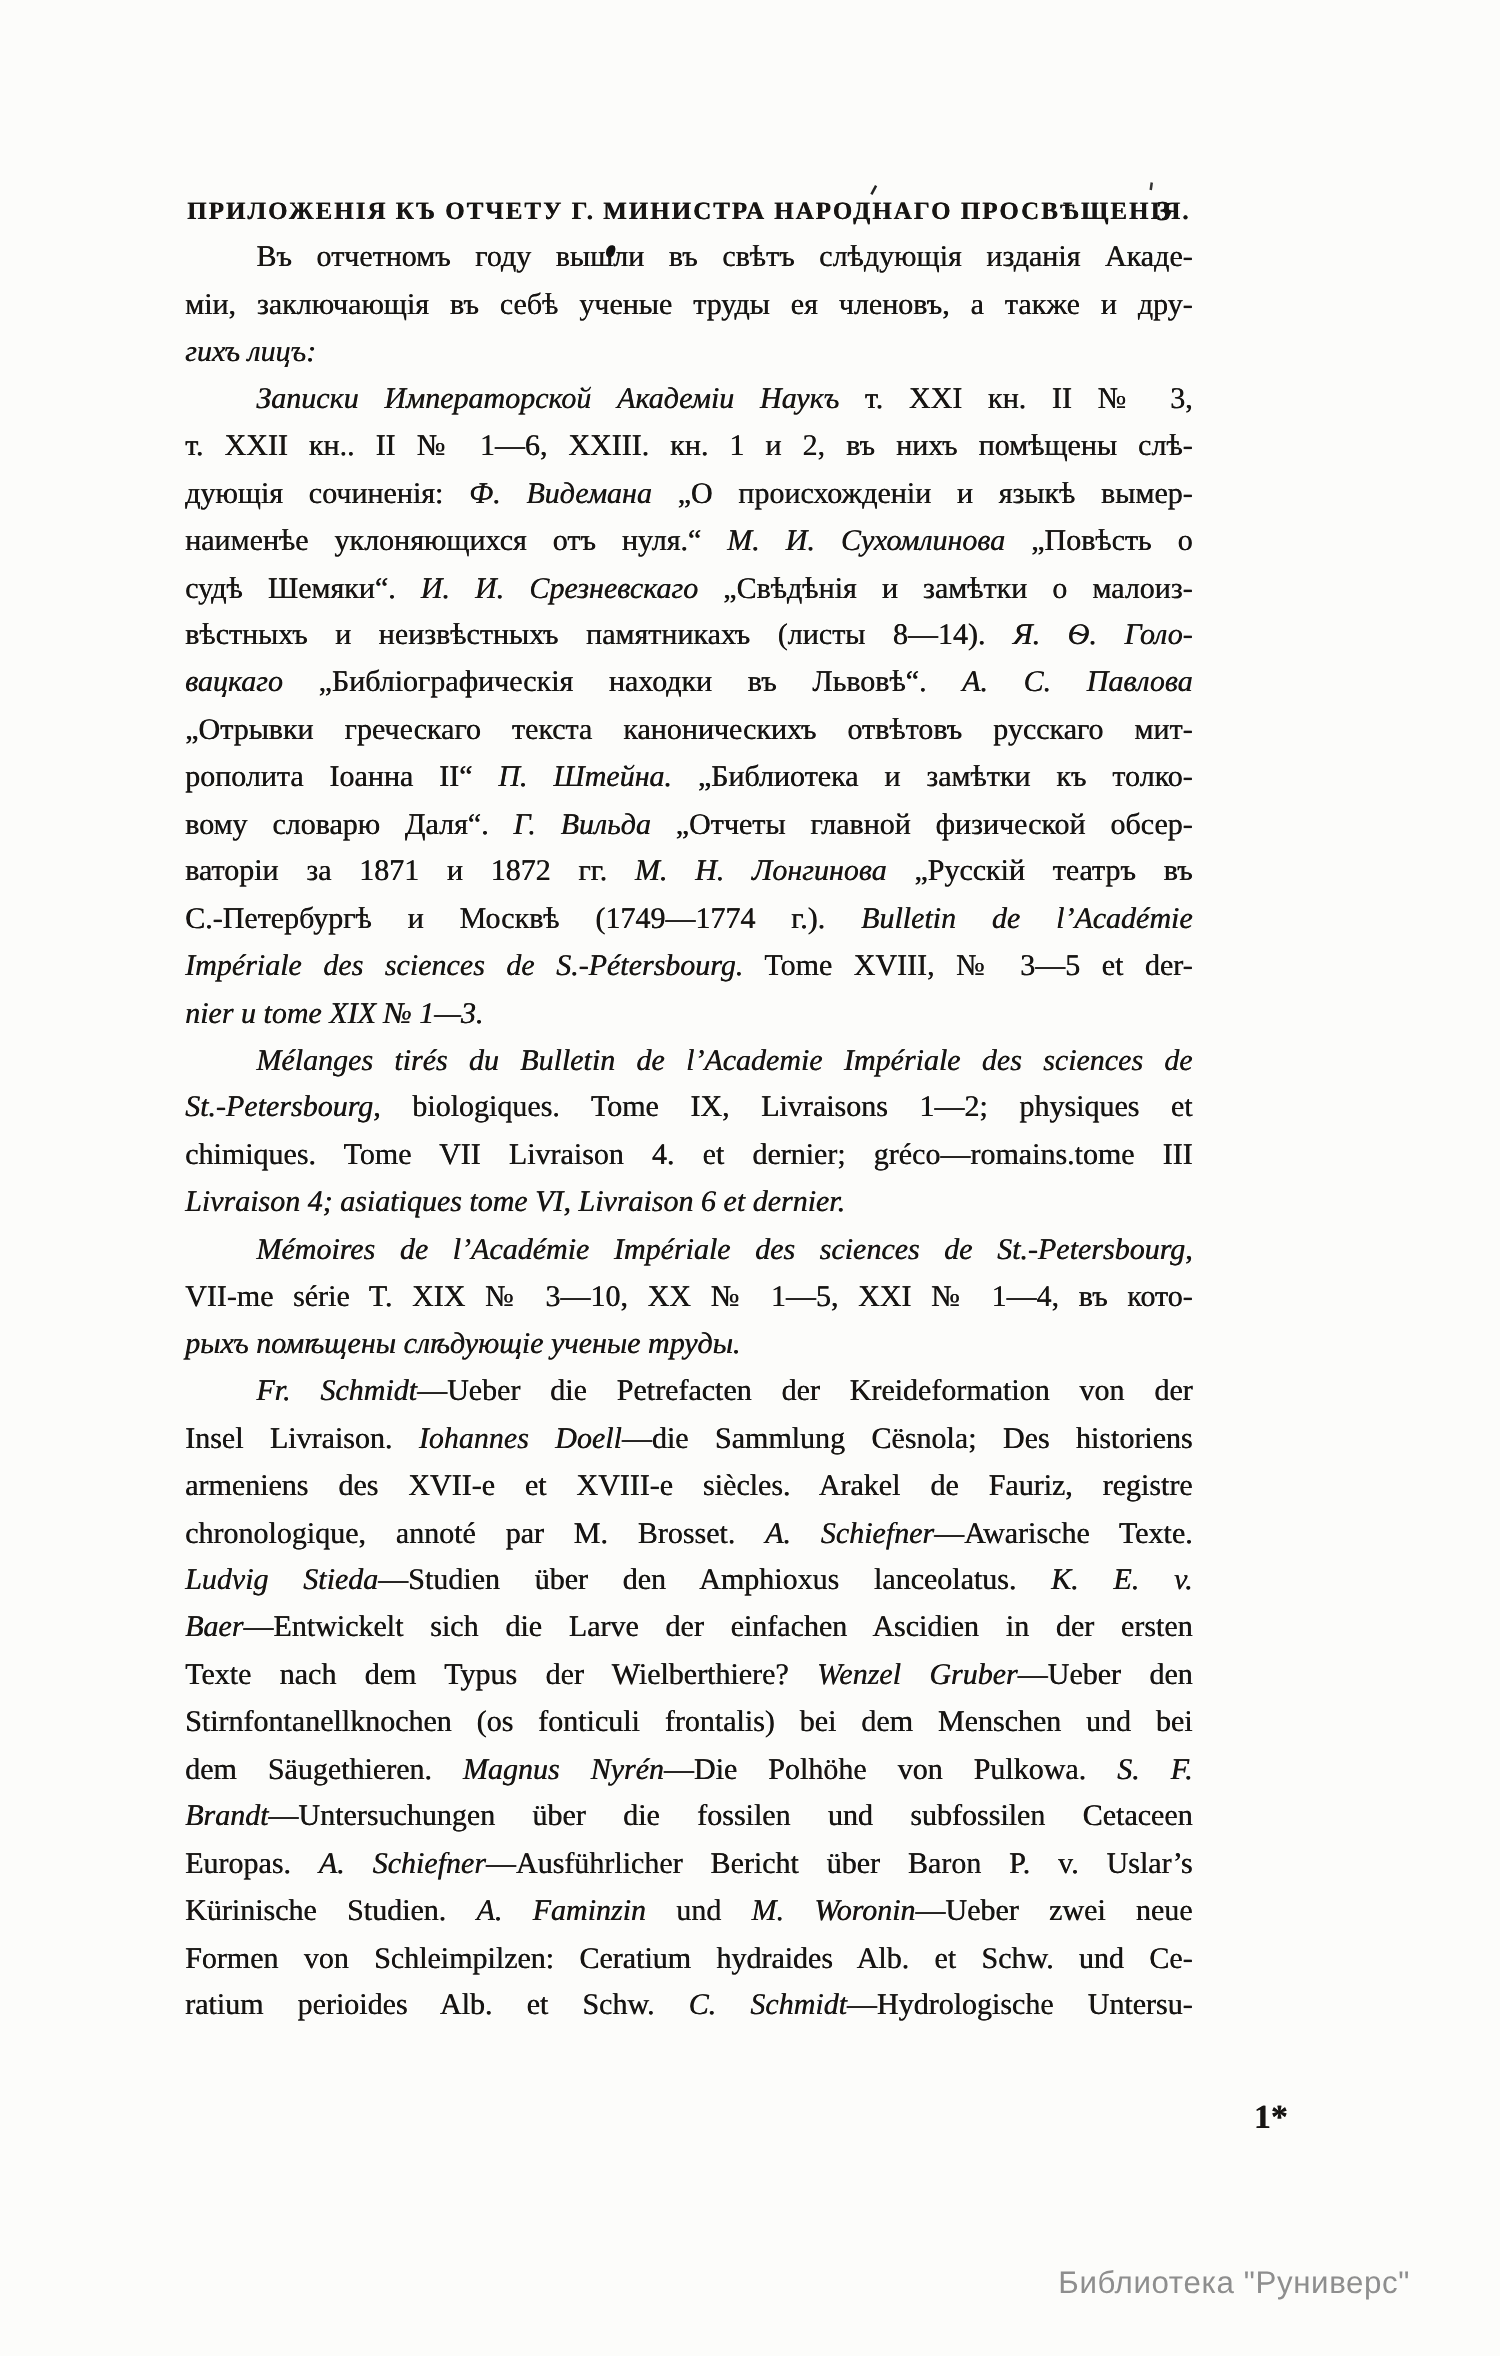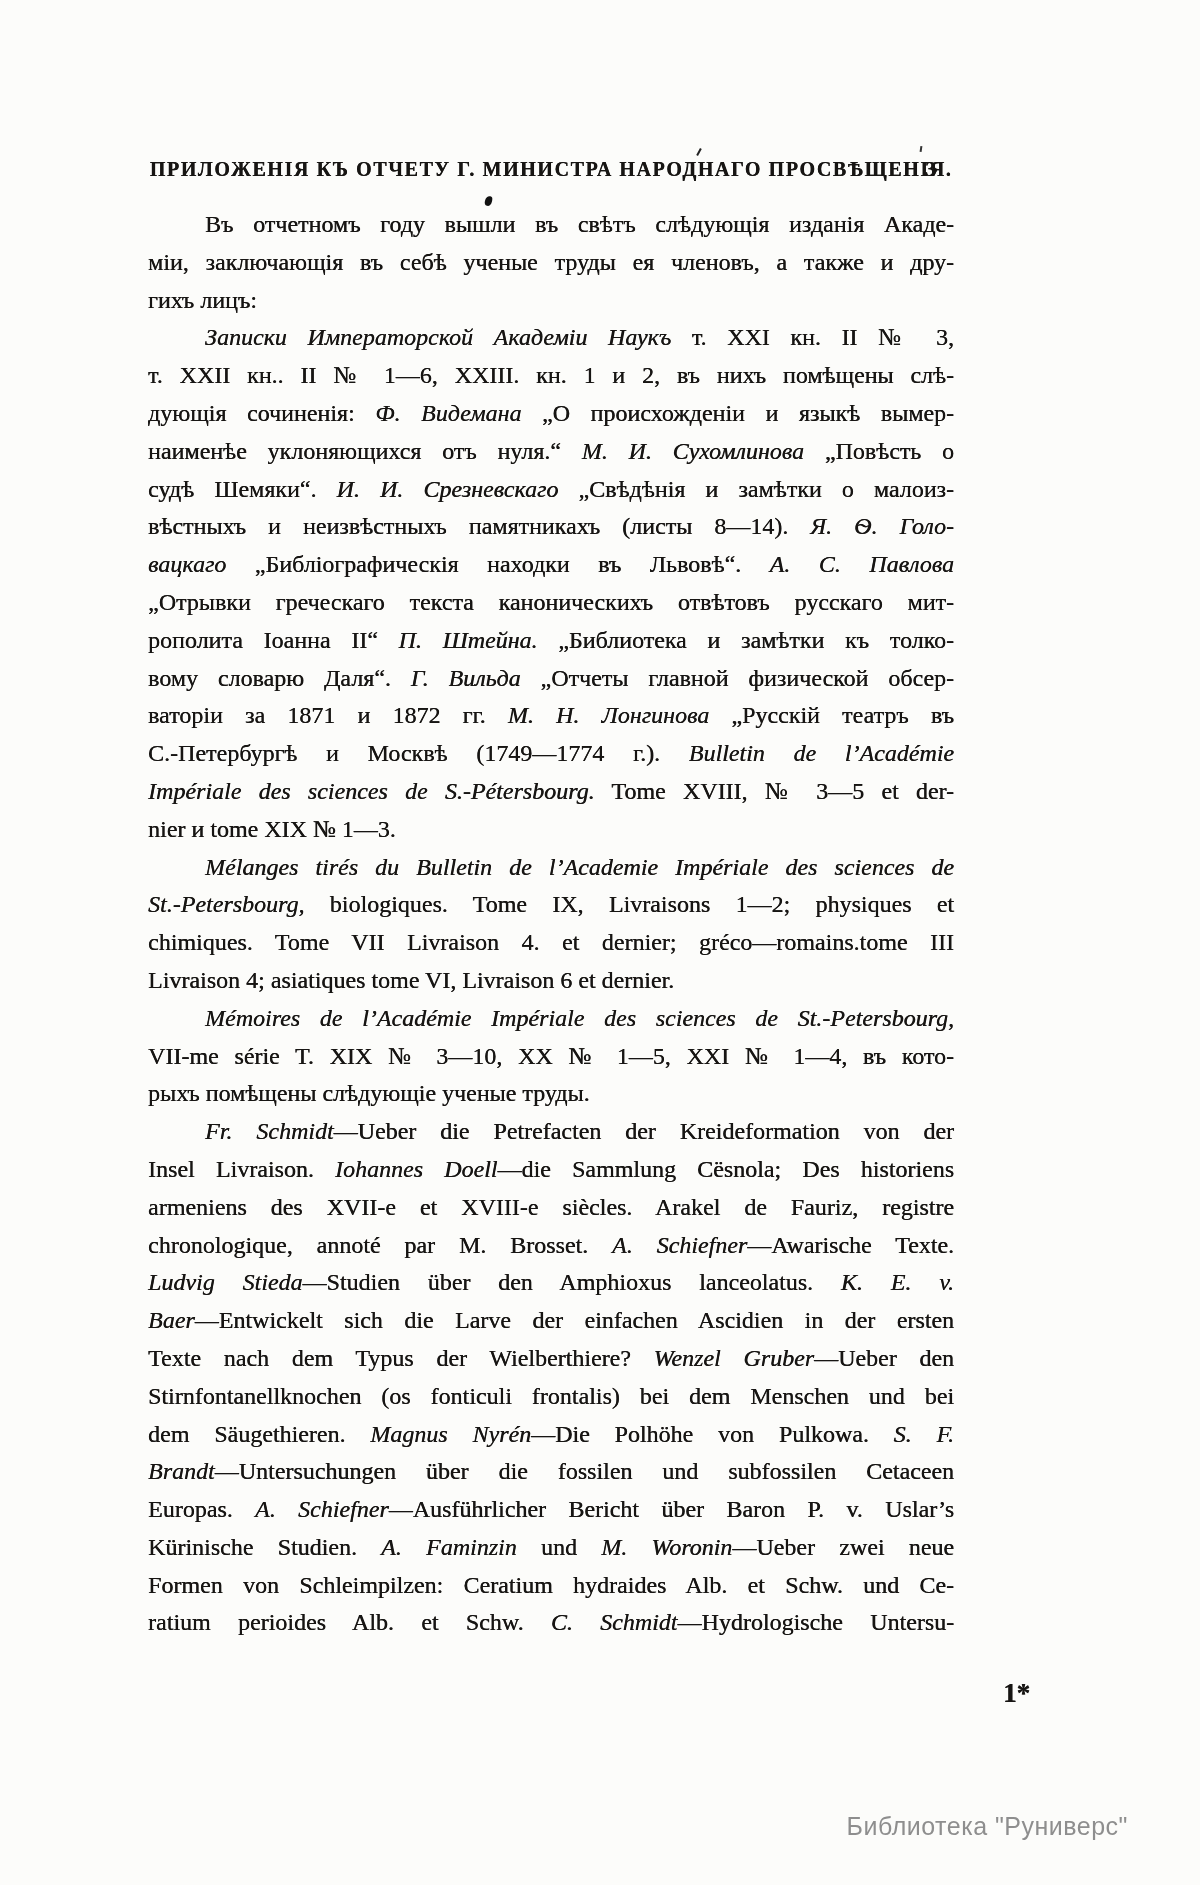--- a/index.html
+++ b/index.html
@@ -29,31 +29,31 @@
   }
   .running-head .num {
     position: absolute;
     right: 18px; top: -2px;
     letter-spacing: 0;
     font-size: 22px;
   }
   
   .text-body {
     position: absolute;
-    left: 100px; top: 206px; width: 806px;
+    left: 100px; top: 188px; width: 806px;
     font-size: 24px;
     line-height: 37.8px;
     text-shadow: 0.35px 0 0 currentColor;
   }
   .line {
     white-space: nowrap;
     text-align: justify;
     text-align-last: justify;
   }
-  .line.end { text-align-last: left; }
+  .line.end { text-align-last: left; font-style: italic; }
   .line.ind { text-indent: 57px; }
   .it { font-style: italic; }
   
   .sig-mark {
     position: absolute;
     left: 955px; top: 1678px;
     font-size: 27px;
     font-weight: bold;
     text-shadow: 0.4px 0 0 currentColor;
   }

